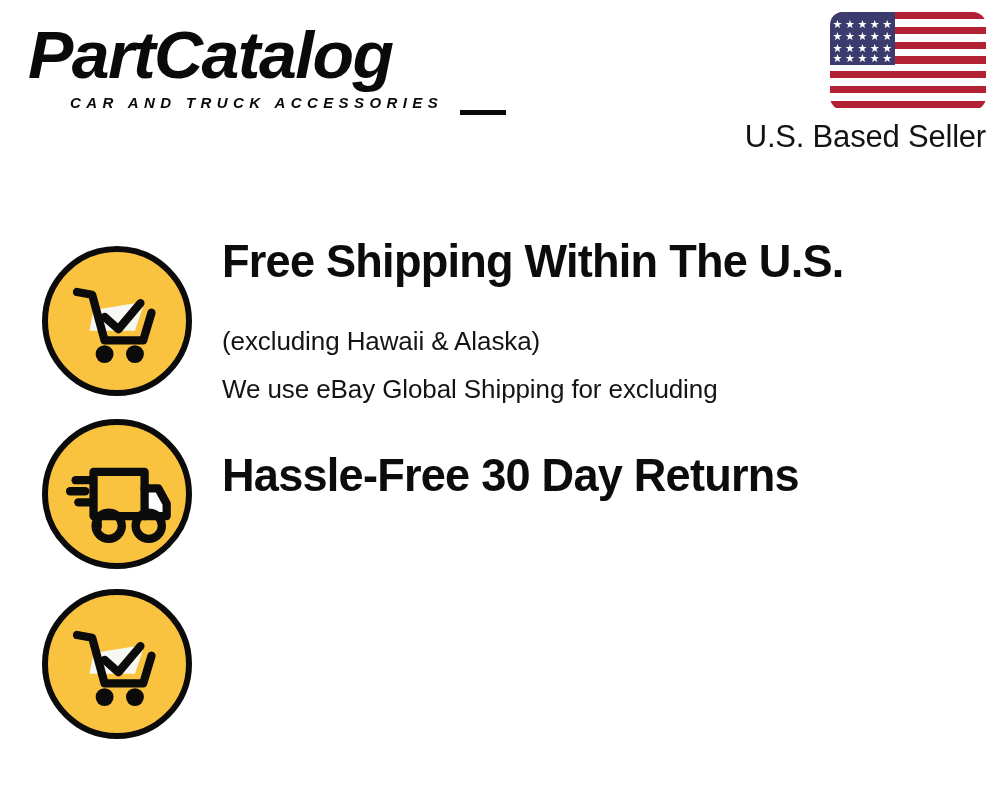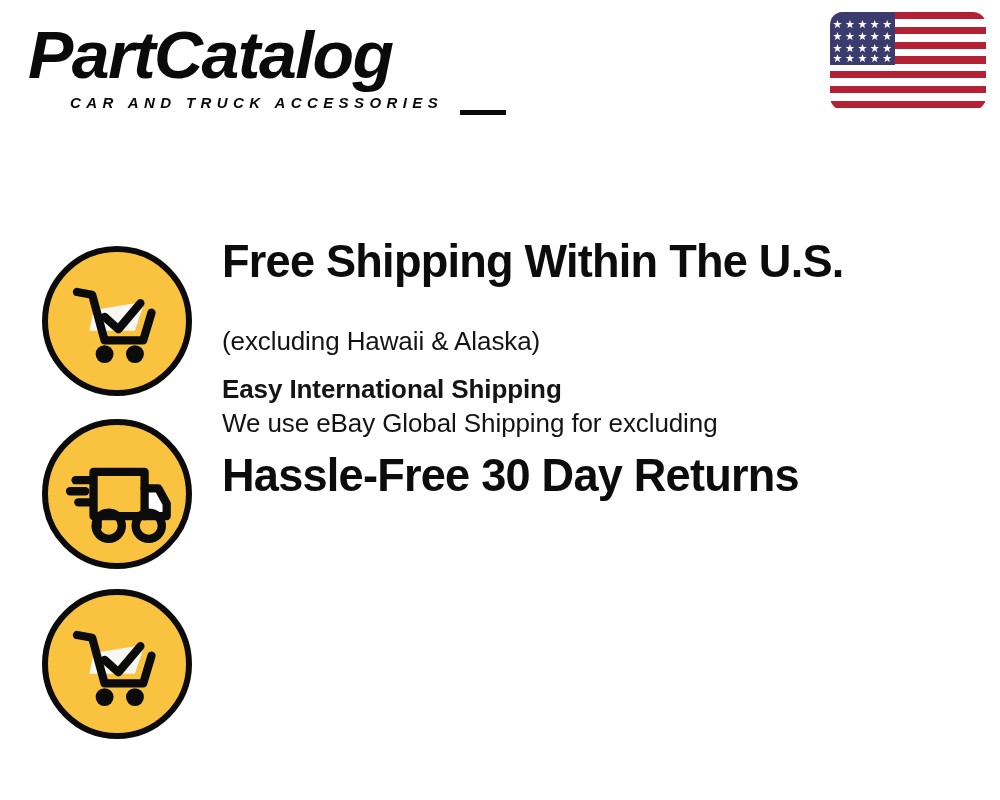--- a/index.html
+++ b/index.html
@@ -246,40 +246,40 @@
           <span>★</span>
             <span>★</span>
             <span>★</span>
             <span>★</span>
             <span>★</span>
         </div>
       </div>
     </div>
   </div>
 
+  <div class="seller-text">U.S. Based Seller</div>
 </div>
 
 <div class="features">
 
   <div class="feature-row row-0">
     <div class="badge">
       <svg viewBox="0 0 100 100" xmlns="http://www.w3.org/2000/svg">
         <path d="M30 57 L63 57 L70 36 L33 42 Z" fill="#f7f7f4"></path>
         <g fill="none" stroke="#0b0b0b" stroke-width="6" stroke-linecap="round" stroke-linejoin="round">
           <path d="M21 29 L32 31 L41 64 L69 64 L75 44"></path>
           <path d="M41 47 L51 56 L67 37"></path>
         </g>
         <circle cx="41" cy="74" r="6.5" fill="#0b0b0b"></circle>
         <circle cx="63" cy="74" r="6.5" fill="#0b0b0b"></circle>
       </svg>
     </div>
     <div class="feature-text">
       <div class="headline">Free Shipping Within The U.S.</div>
       <div class="subline s1">(excluding Hawaii &amp; Alaska)</div>
-      <div class="subline bold">Easy International Shipping</div>
       <div class="subline">We use eBay Global Shipping for excluding</div>
     </div>
   </div>
 
   <div class="feature-row row-1">
     <div class="badge">
       <svg viewBox="0 0 100 100" xmlns="http://www.w3.org/2000/svg">
         <path d="M70 46 L79 46 L85 57 L85 66 L70 66 Z" fill="#ffffff"></path>
         <g fill="none" stroke="#0b0b0b" stroke-width="6" stroke-linecap="round" stroke-linejoin="round">
           <path d="M33 34 L70 34 L70 66 L33 66 Z"></path>

